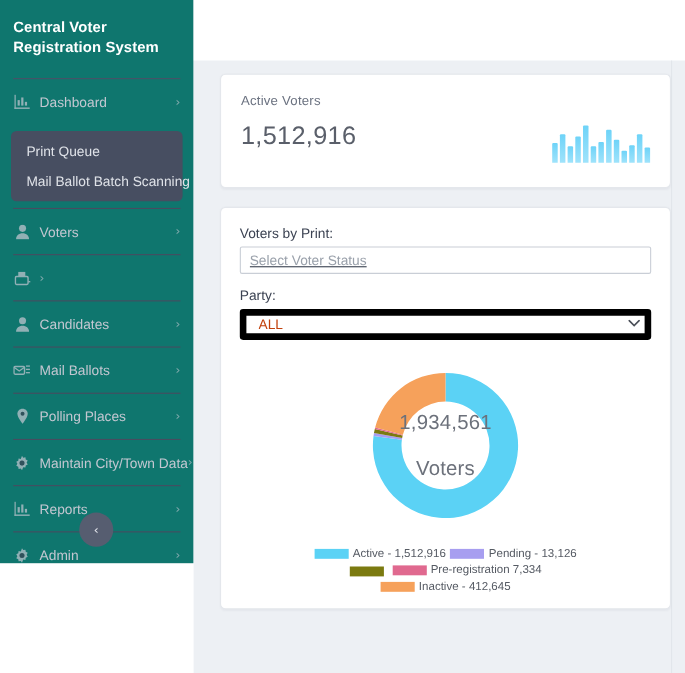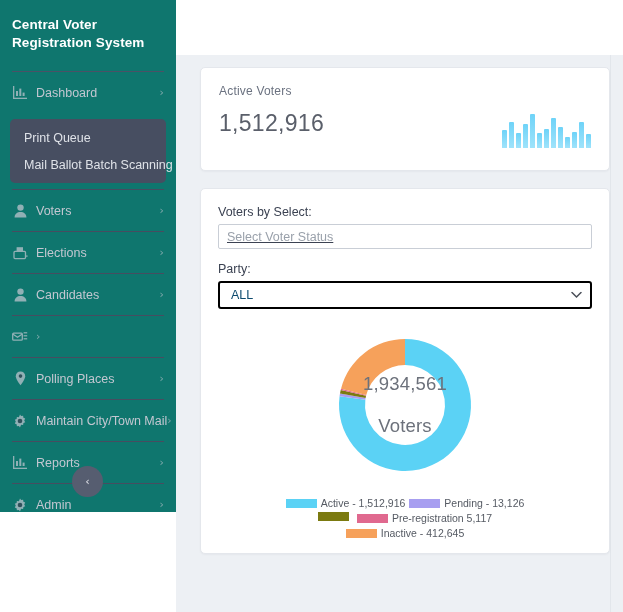--- a/index.html
+++ b/index.html
@@ -176,24 +176,24 @@
     outline: none;
     font-family: "Liberation Sans", sans-serif;
     text-decoration: underline;
   }
   .text-input::placeholder { color: #9aa1ab; }
   .field-gap { height: 13px; }
   .select-wrap { position: relative; }
   .select-input {
     width: 100%;
     height: 28px;
-    border: 2px solid #000000;
+    border: 6px solid #000000;
     border-radius: 3px;
     font-size: 12.5px;
-    color: #0c4a6e;
+    color: #c2410c;
     padding: 0 24px 0 11px;
     background: #fff;
     appearance: none;
     -webkit-appearance: none;
     outline: none;
     font-family: "Liberation Sans", sans-serif;
   }
   .select-caret {
     position: absolute;
     right: 10px; top: 50%;
@@ -236,21 +236,21 @@
     display: flex;
     flex-wrap: wrap;
     justify-content: center;
     align-content: flex-start;
     row-gap: 3px;
   }
   .legend-row {
     width: 100%;
     display: flex;
     justify-content: center;
-    align-items: flex-start;
+    align-items: flex-end;
     gap: 0;
   }
   .legend-item {
     display: flex;
     align-items: center;
     font-size: 10.5px;
     color: #555a63;
     white-space: nowrap;
     margin: 0 2px;
   }
@@ -312,21 +312,20 @@
       <div class="nav-sep"></div>
 
       <div class="nav-item">
         <span class="ico">
           <svg width="15" height="14" viewBox="0 0 15 14">
               <rect x="1" y="5.4" width="11.5" height="7.2" rx="1" fill="none" stroke="#c3c7d1" stroke-width="1.3"></rect>
               <rect x="3.6" y="1.2" width="6.4" height="4.2" fill="#c3c7d1"></rect>
               <rect x="12.6" y="9.5" width="2" height="1.2" fill="#c3c7d1"></rect>
             </svg>
         </span>
-        <span class="nav-label">Elections</span>
         <span class="chev">›</span>
       </div>
       <div class="nav-sep"></div>
 
       <div class="nav-item">
         <span class="ico">
           <svg width="13" height="14" viewBox="0 0 13 14">
               <circle cx="6.5" cy="3.6" r="3.2" fill="#c3c7d1"></circle>
               <path d="M0.6 13.5c0-3.4 2.6-5.4 5.9-5.4s5.9 2 5.9 5.4z" fill="#c3c7d1"></path>
             </svg>
@@ -339,20 +338,21 @@
       <div class="nav-item">
         <span class="ico">
           <svg width="16" height="14" viewBox="0 0 16 14">
               <rect x="0.7" y="3.2" width="9.6" height="7" rx="1" fill="none" stroke="#c3c7d1" stroke-width="1.3"></rect>
               <path d="M0.7 3.9 5.5 7.3 10.3 3.9" fill="none" stroke="#c3c7d1" stroke-width="1.2"></path>
               <rect x="11.6" y="2.2" width="3.6" height="1.2" fill="#c3c7d1"></rect>
               <rect x="11.6" y="5.2" width="3.6" height="1.2" fill="#c3c7d1"></rect>
               <rect x="11.6" y="8.2" width="3.6" height="1.2" fill="#c3c7d1"></rect>
             </svg>
         </span>
+        <span class="nav-label">Mail Ballots</span>
         <span class="chev">›</span>
       </div>
       <div class="nav-sep"></div>
 
       <div class="nav-item">
         <span class="ico">
           <svg width="11" height="15" viewBox="0 0 11 15">
               <path d="M5.5 0.6C2.8.6.8 2.6.8 5.2c0 3.4 4.7 9 4.7 9s4.7-5.6 4.7-9C10.2 2.6 8.2.6 5.5.6z" fill="#c3c7d1"></path>
               <circle cx="5.5" cy="5.1" r="1.8" fill="#3d4355"></circle>
             </svg>
@@ -362,21 +362,21 @@
       </div>
       <div class="nav-sep"></div>
 
       <div class="nav-item">
         <span class="ico">
           <svg width="14" height="14" viewBox="0 0 14 14">
               <path d="M7 0.4l1.1 1.7 2-.4.3 2 1.8.9-1 1.8 1 1.8-1.8.9-.3 2-2-.4L7 13.6 5.9 11.9l-2 .4-.3-2-1.8-.9 1-1.8-1-1.8 1.8-.9.3-2 2 .4z" fill="#c3c7d1"></path>
               <circle cx="7" cy="7" r="2.3" fill="#3d4355"></circle>
             </svg>
         </span>
-        <span class="nav-label">Maintain City/Town Mail</span>
+        <span class="nav-label">Maintain City/Town Data</span>
         <span class="chev">›</span>
       </div>
       <div class="nav-sep"></div>
 
       <div class="nav-item">
         <span class="ico">
           <svg width="15" height="14" viewBox="0 0 15 14">
               <rect x="0" y="0" width="1.3" height="13" fill="#c3c7d1"></rect>
               <rect x="0" y="11.7" width="14" height="1.3" fill="#c3c7d1"></rect>
               <rect x="3" y="5" width="2" height="5" fill="#c3c7d1"></rect>
@@ -428,21 +428,21 @@
               <div class="spark-bar" style="height: 29.6129px;"></div>
               <div class="spark-bar" style="height: 20.8387px;"></div>
               <div class="spark-bar" style="height: 10.9677px;"></div>
               <div class="spark-bar" style="height: 16.4516px;"></div>
               <div class="spark-bar" style="height: 26.3226px;"></div>
               <div class="spark-bar" style="height: 14.2581px;"></div>
             </div>
         </div>
 
         <div class="card chart-card">
-          <div class="field-label">Voters by Select:</div>
+          <div class="field-label">Voters by Print:</div>
           <input class="text-input" type="text" placeholder="Select Voter Status" style="">
 
           <div class="field-gap"></div>
 
           <div class="field-label">Party:</div>
           <div class="select-wrap">
             <select class="select-input"><option value="ALL">ALL</option></select>
             <span class="select-caret">
               <svg width="11" height="7" viewBox="0 0 11 7">
                   <path d="M1 1l4.5 4.5L10 1" fill="none" stroke="#4a4f58" stroke-width="1.5" stroke-linecap="round"></path>
@@ -480,21 +480,21 @@
                   <span class="legend-swatch" style="background: rgb(167, 158, 240);"></span>
                   <span class="legend-text">Pending - 13,126</span>
                 </div>
               </div>
               <div class="legend-row">
                 <div class="legend-item">
                   <span class="legend-swatch" style="background: rgb(123, 122, 16);"></span>
                 </div>
                 <div class="legend-item">
                   <span class="legend-swatch" style="background: rgb(224, 105, 143);"></span>
-                  <span class="legend-text">Pre-registration 5,117</span>
+                  <span class="legend-text">Pre-registration 7,334</span>
                 </div>
               </div>
               <div class="legend-row">
                 <div class="legend-item">
                   <span class="legend-swatch" style="background: rgb(246, 161, 91);"></span>
                   <span class="legend-text">Inactive - 412,645</span>
                 </div>
               </div>
             </div>
         </div>

